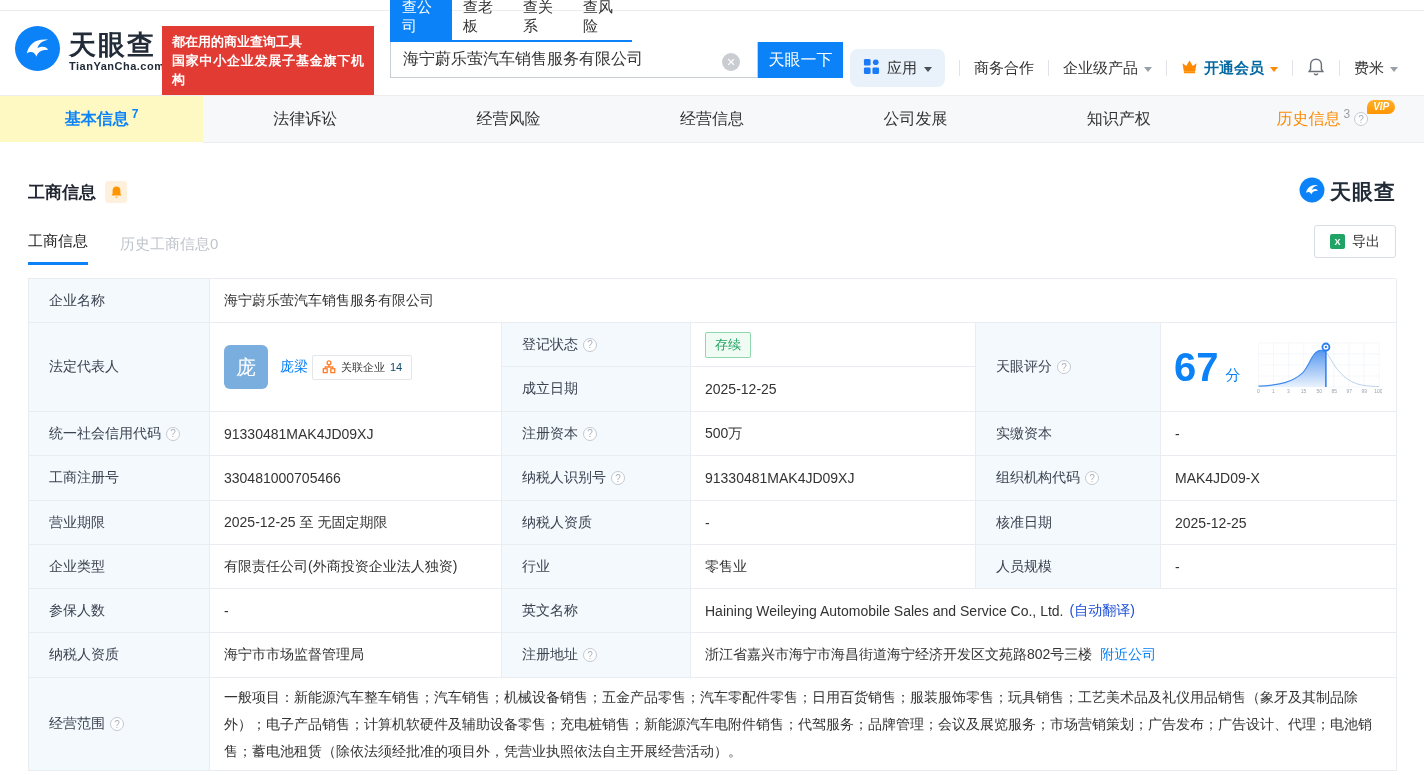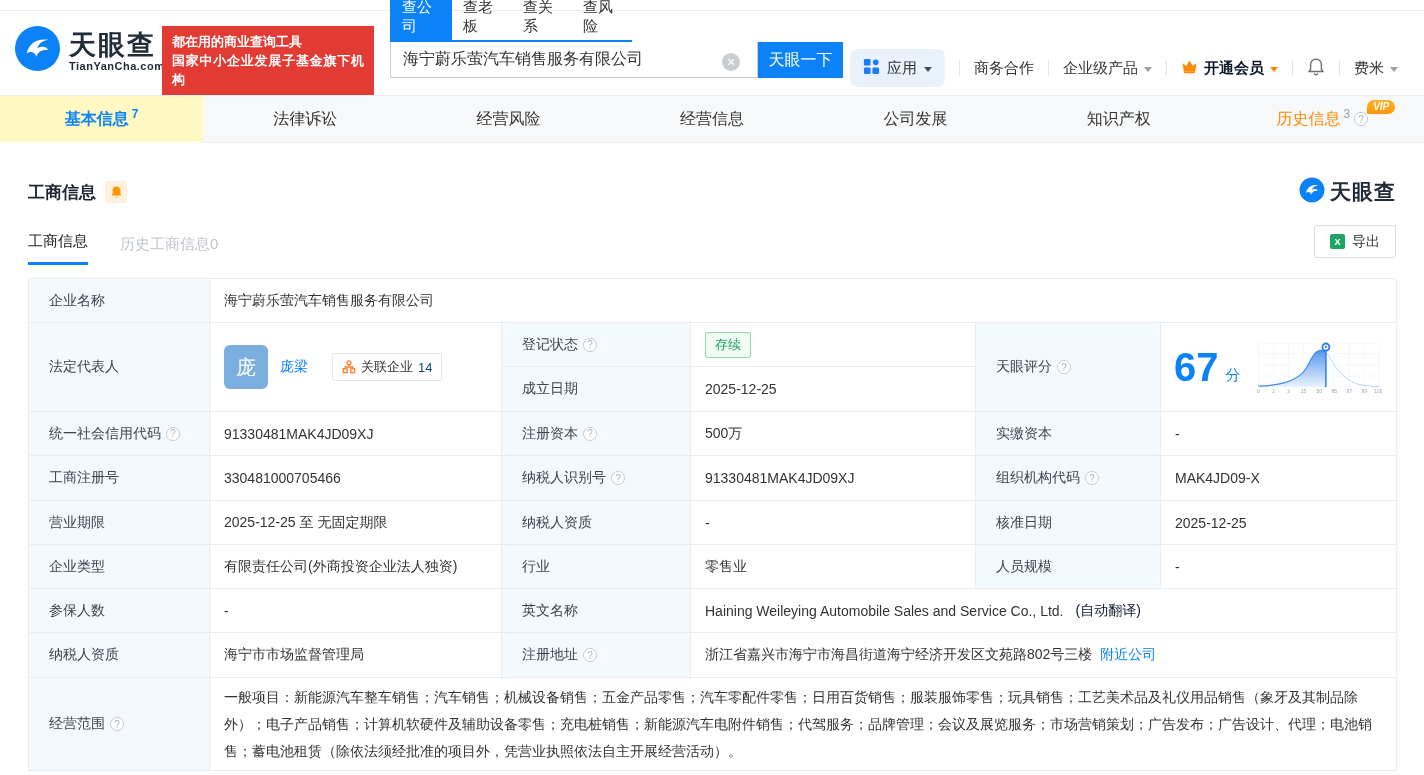--- a/index.html
+++ b/index.html
@@ -26,21 +26,21 @@
     font-size:16px; color:#333; outline:none; font-family:inherit;}
   .clear-btn { position:absolute; left:332px; top:36px; width:18px; height:18px; border-radius:50%;
     background:#c9ccd1; color:#fff; font-size:11px; display:flex; align-items:center; justify-content:center; cursor:pointer;}
   .clear-btn::after { content:"✕"; }
   .sbtn { width:85px; height:36px; background:#0b82f7; color:#fff; border:none; font-size:16px; cursor:pointer; font-family:inherit;}
 
   .hnav { position:absolute; right:26px; top:37px; display:flex; align-items:center; height:40px; font-size:15px; }
   .chip { display:flex; align-items:center; gap:7px; background:#e9f1fb; border-radius:8px; padding:9px 13px; cursor:pointer;}
   .sep { width:1px; height:16px; background:#e0e3e8; margin:0 14px; }
   .hnav-item { display:flex; align-items:center; gap:6px; cursor:pointer; color:#333; }
-  .vip-link { color:#0f172a; font-weight:700; }
+  .vip-link { color:#0369a1; font-weight:700; }
   .caret { width:0; height:0; border-left:4.5px solid transparent; border-right:4.5px solid transparent; border-top:5px solid #4a4f57; margin-top:2px;}
   .caret.org { border-top-color:#ff8a00; }
   .caret.gray { border-top-color:#9aa0a8; }
 
   
   .tabbar { display:flex; height:48px; background:#f7f8fa; border-top:1px solid #ededed; border-bottom:1px solid #ededed; }
   .mtab { flex:1; display:flex; align-items:center; justify-content:center; font-size:16px; color:#333; cursor:pointer; position:relative;}
   .mtab.active { background:#fef9c3; color:#0b82f7; font-weight:700; margin-bottom:-1px; border-bottom:1px solid #fff;}
   .mtab .cnt { font-size:12px; color:#0b82f7; margin-left:3px; transform:translateY(-5px); }
   .mtab.hist { color:#ff8a00; }
@@ -77,25 +77,25 @@
     grid-template-rows:44px 44px 45px 44px 45px 44px 44px 44px 45px 93px;
     border-top:1px solid #e9edf2; border-left:1px solid #e9edf2; }
   .cell { border-right:1px solid #e9edf2; border-bottom:1px solid #e9edf2; display:flex; align-items:center; font-size:14px; }
   .lc { background:#f3f9fd; color:#3c4350; padding:0 8px 0 20px; gap:5px; }
   .vc { background:#fff; padding:0 14px; color:#333; }
   .badge-green { display:inline-block; padding:3px 9px; font-size:13px; color:#23a566; background:#f0fbf4;
     border:1px solid #8fd8ae; border-radius:2px; }
   .avatar { width:44px; height:44px; border-radius:6px; background:#79aede; color:#fff; font-size:20px;
     display:flex; align-items:center; justify-content:center; flex:none; cursor:pointer;}
   .repname { color:#0b82f7; margin-left:12px; cursor:pointer; }
-  .relbadge { margin-left:24px; display:flex; align-items:center; gap:5px; border:1px solid #e3e6eb; border-radius:2px;
-    padding:4px 9px; font-size:13px; color:#333; cursor:pointer; background:#fff;}
+  .relbadge { margin-left:4px; display:flex; align-items:center; gap:5px; border:1px solid #e3e6eb; border-radius:2px;
+    padding:4px 9px; font-size:11px; color:#333; cursor:pointer; background:#fff;}
   .relbadge .n { color:#0c4a6e; }
   .link { color:#0b82f7; cursor:pointer; }
-  .note { color:#0f172a; margin-left:12px; }
+  .note { color:#1d4ed8; margin-left:6px; }
   .scope-cell { line-height:27px; padding:10px 20px 10px 14px; }
   .score-num { font-size:40px; font-weight:700; color:#0b82f7; line-height:1; }
   .score-unit { font-size:15px; color:#0b82f7; margin:16px 6px 0 3px; }
   .score-cell { gap:4px; padding-left:13px; }
 </style>
 </head>
 <body>
 
 <div class="topline"></div>
 

